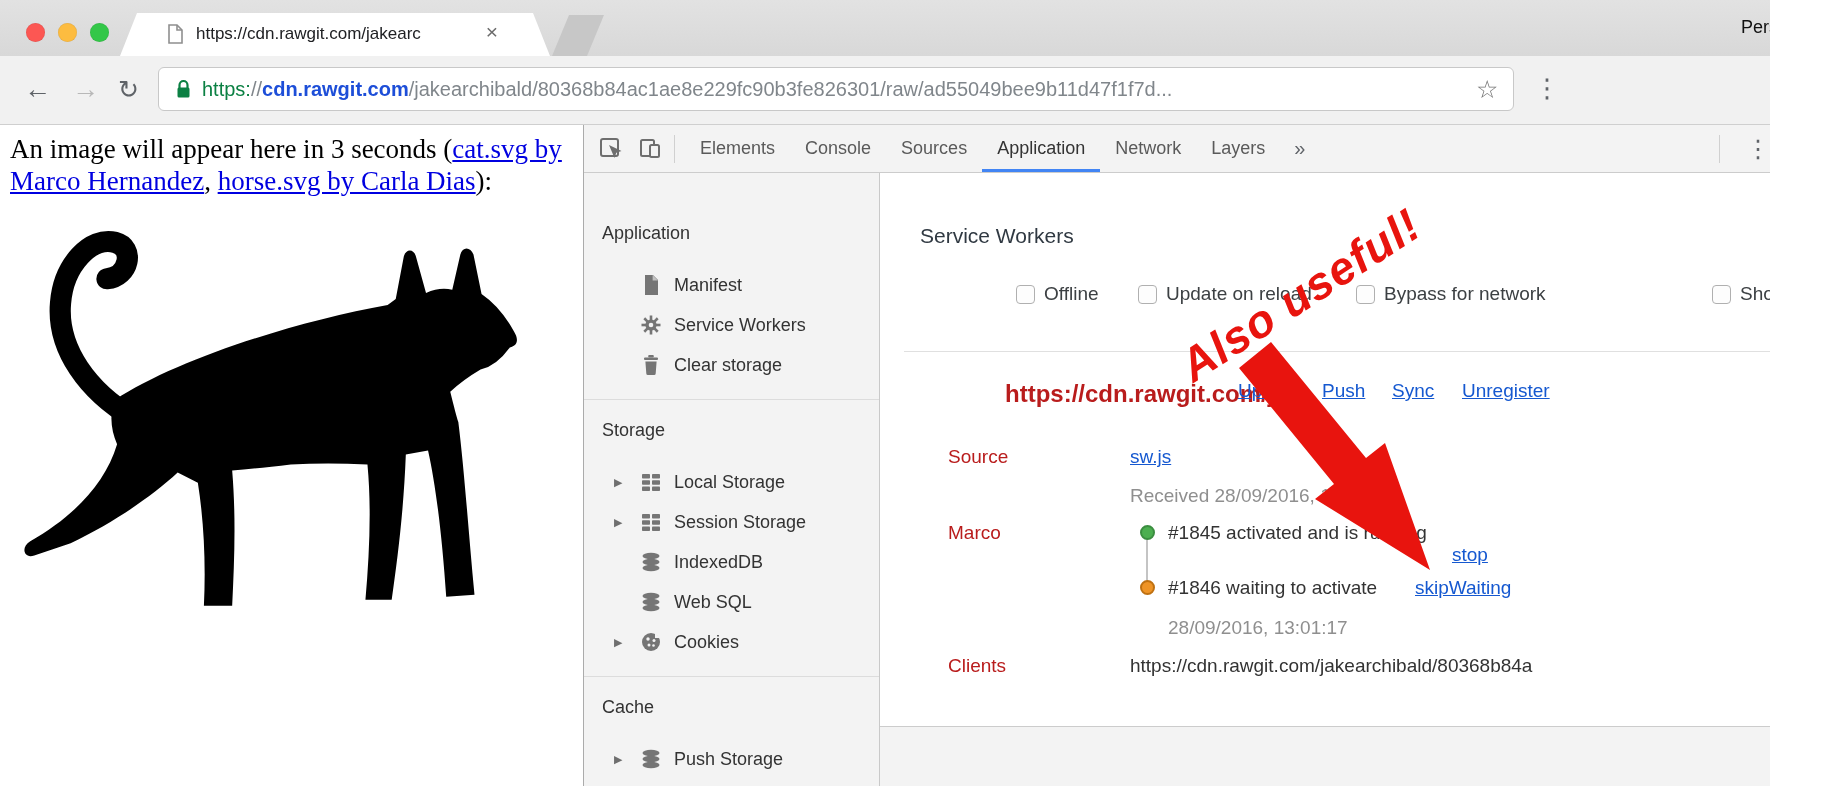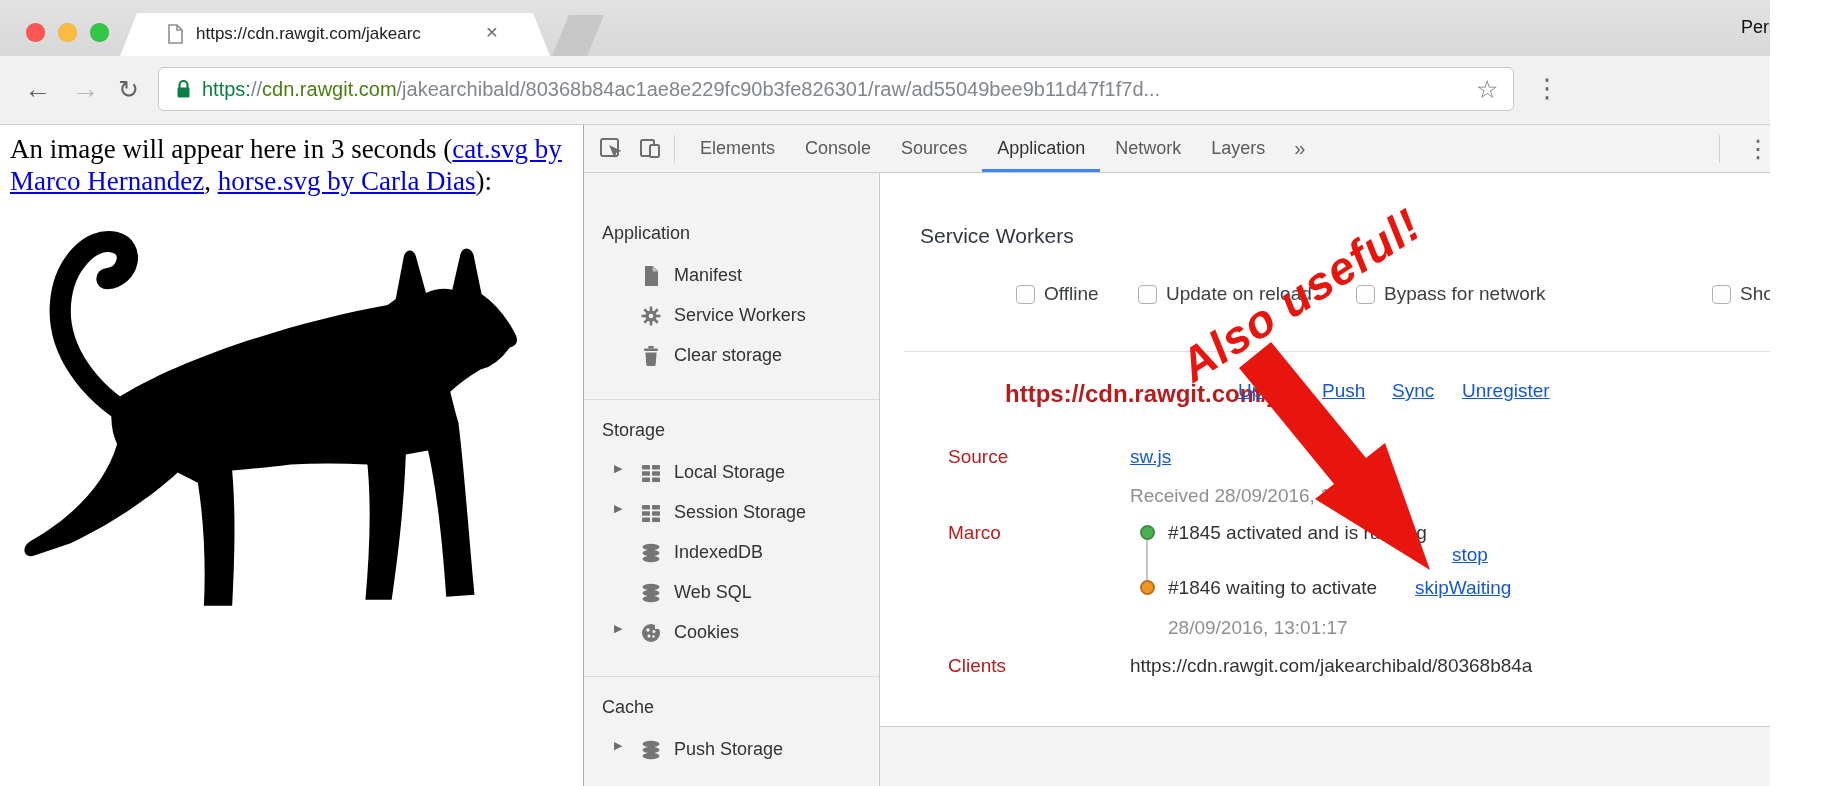--- a/index.html
+++ b/index.html
@@ -25,21 +25,21 @@
   .addressbar{position:absolute;left:0;top:56px;width:1830px;height:68px;background:#f1f1f1;border-bottom:1px solid #cfcfcf;}
   .navbtn{position:absolute;top:14px;font-size:27px;color:#5f6368;line-height:38px;}
   .navbtn.back{left:24px;}
   .navbtn.fwd{left:72px;color:#b8b8b8;}
   .navbtn.reload{left:118px;font-size:25px;}
   .urlfield{position:absolute;left:158px;top:11px;width:1356px;height:44px;background:#fff;border:1px solid #c8c8c8;border-radius:6px;
             display:flex;align-items:center;padding-left:16px;box-sizing:border-box;font-size:20px;white-space:nowrap;overflow:hidden;}
   .lock{width:17px;height:21px;margin-right:10px;flex:none;}
   .u-scheme{color:#0b8043;}
   .u-slash{color:#80868b;}
-  .u-host{color:#4d7c0f;}
+  .u-host{color:#1d4ed8;font-weight:bold;}
   .u-path{color:#80868b;}
   .star-btn{position:absolute;left:1476px;top:19px;font-size:25px;color:#757575;}
   .menu-btn{position:absolute;left:1534px;top:17px;font-size:26px;color:#5f6368;letter-spacing:0;}
 
   
   .page{position:absolute;left:0;top:125px;width:583px;height:661px;background:#fff;overflow:hidden;}
   .page-text{position:absolute;left:10px;top:8px;width:566px;font-family:"Liberation Serif",serif;font-size:27px;line-height:1.2;color:#000;}
   .page-text a{color:#0000e0;text-decoration:underline;}
   .cat{position:absolute;left:4px;top:70px;}
   .vdiv{position:absolute;left:583px;top:125px;width:1px;height:661px;background:#ababab;}
@@ -56,21 +56,21 @@
   .dt-spacer{flex:1;}
   .dt-more{flex:none;font-size:24px;color:#5f6368;padding:0 16px;}
   .dt-close{flex:none;font-size:24px;color:#5f6368;padding:0 18px 0 6px;}
 
   
   .dt-sidebar{position:absolute;left:0;top:48px;bottom:0;width:295px;background:#f3f3f3;border-right:1px solid #c9c9c9;
               font-size:18px;color:#333;overflow:hidden;}
   .sb-sec1{padding-top:50px;}
   .sb-hdr{height:28px;padding-left:18px;color:#333;}
   .sb-items{margin-top:14px;}
-  .sb-item{height:40px;display:flex;align-items:flex-start;padding-left:30px;}
+  .sb-item{height:40px;display:flex;align-items:center;padding-left:30px;}
   .sb-tri{width:26px;font-size:11px;color:#6e6e6e;text-align:left;flex:none;}
   .sb-tri.hide{visibility:hidden;}
   .sb-ico{width:22px;height:22px;flex:none;margin-right:12px;}
   .sb-divider{border-top:1px solid #dcdcdc;margin-top:14px;}
   .sb-sec{padding-top:20px;}
 
   
   .dt-main-title{position:absolute;left:336px;top:99px;font-size:21px;color:#303942;}
   .cbgroup{position:absolute;top:158px;display:flex;align-items:center;gap:9px;font-size:19px;color:#3c4043;white-space:nowrap;}
   .cb{width:19px;height:19px;border:1.5px solid #b0b0b0;border-radius:4px;background:#fdfdfd;box-sizing:border-box;flex:none;}

